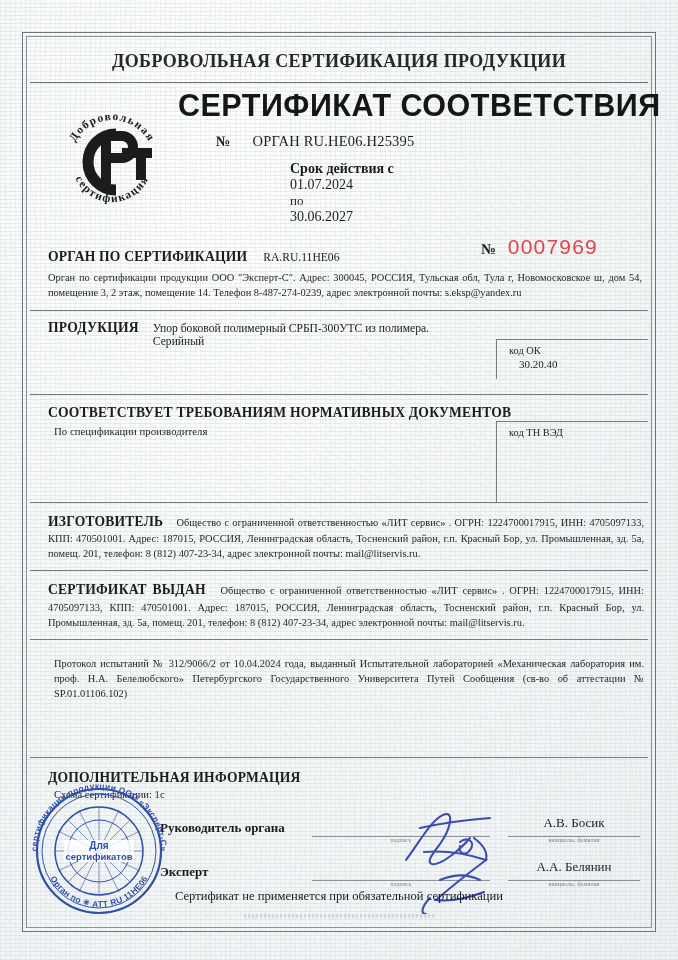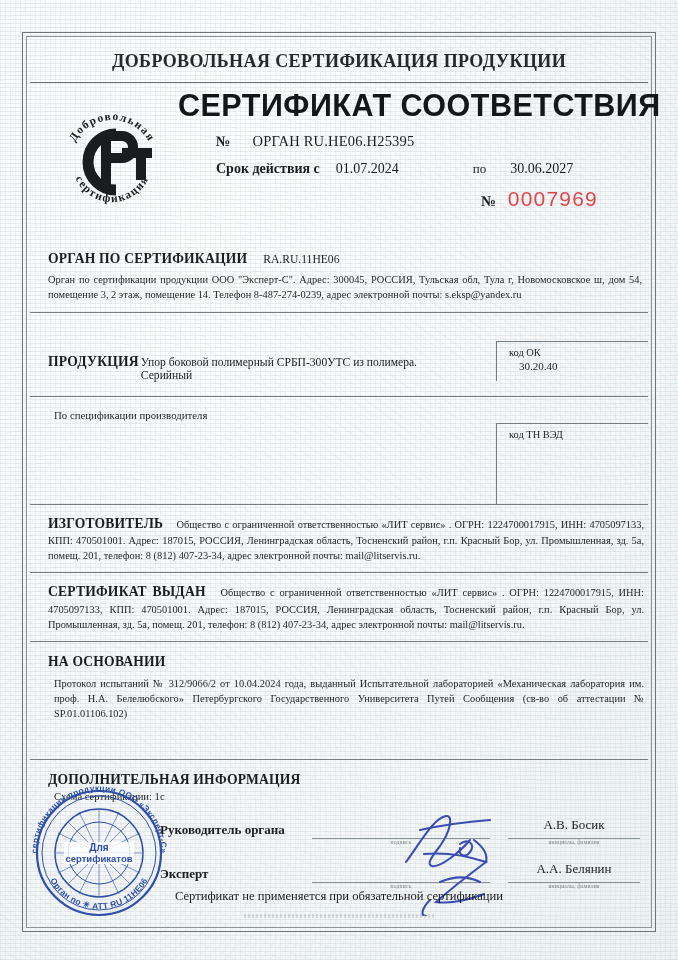--- a/index.html
+++ b/index.html
@@ -135,20 +135,21 @@
   .val-reg {
     font-size: 14.5px;
     color: #1b1d1f;
     letter-spacing: .2px;
   }
   .valid-row {
     margin-top: 11px;
     padding-left: 38px;
     display: flex;
     align-items: baseline;
+    flex-direction: column;
   }
   .valid-lbl {
     font-size: 14px;
     font-weight: bold;
     color: #1b1d1f;
   }
   .valid-from {
     font-size: 14px;
     color: #1b1d1f;
     margin-left: 16px;
@@ -201,22 +202,21 @@
     color: #1f2224;
     text-align: justify;
   }
 
   .rule {
     border-bottom: 1px solid #767d81;
   }
 
   
   .organ {
-    padding: 16px 0 0 18px;
-    margin-top: 8px;
+    padding: 22px 0 0 18px;
   }
   .organ-line {
     display: flex;
     align-items: baseline;
     gap: 16px;
   }
   .organ-body {
     margin-top: 6px;
     padding-right: 6px;
   }
@@ -225,23 +225,22 @@
   
   .sec-prod {
     position: relative;
     padding: 9px 0 0 18px;
     height: 84px;
     box-sizing: border-box;
   }
   .prod-line {
     display: flex;
     align-items: baseline;
-    gap: 2px;
+    gap: 14px;
     padding-right: 180px;
-    margin-top: 32px;
   }
   .prod-tail {
     font-size: 11.6px;
     color: #1b1d1f;
     margin-top: 3px;
     padding-left: 14px;
   }
   .code-box {
     position: absolute;
     right: 0;
@@ -504,20 +503,23 @@
         <span class="sec-inline">Упор боковой полимерный  СРБП-300УТС из полимера. Серийный</span>
       </div>
 
       <div class="code-box">
         <div class="code-lbl">код ОК</div>
         <div class="code-val">30.20.40</div>
       </div>
     </div>
 
     <div class="rule sec-norm">
+      <div>
+        <span class="sec-head">СООТВЕТСТВУЕТ ТРЕБОВАНИЯМ НОРМАТИВНЫХ ДОКУМЕНТОВ</span>
+      </div>
       <div class="norm-sub">По спецификации производителя</div>
 
       <div class="norm-box">
         <div class="code-lbl">код ТН ВЭД</div>
         <div class="code-val"></div>
       </div>
     </div>
 
     <div class="rule sec-pad">
       <div class="mk-text">
@@ -527,23 +529,20 @@
     </div>
 
     <div class="rule sec-pad">
       <div class="mk-text">
         <span class="sec-head">СЕРТИФИКАТ ВЫДАН</span>
         <span>Общество с ограниченной ответственностью  «ЛИТ сервис» . ОГРН: 1224700017915, ИНН: 4705097133, КПП: 470501001. Адрес: 187015, РОССИЯ, Ленинградская область, Тосненский район, г.п. Красный Бор, ул.  Промышленная, зд. 5а, помещ. 201, телефон: 8 (812) 407-23-34, адрес электронной почты: mail@litservis.ru.</span>
       </div>
     </div>
 
     <div class="rule sec-basis">
-      <div>
-        <span class="sec-head">НА ОСНОВАНИИ</span>
-      </div>
       <div class="basis-body body-text">Протокол испытаний № 312/9066/2 от 10.04.2024 года, выданный Испытательной лабораторией «Механическая лаборатория им. проф. Н.А. Белелюбского» Петербургского Государственного Университета Путей Сообщения (св-во об аттестации № SP.01.01106.102)</div>
     </div>
 
     <div class="sec-add">
       <div>
         <span class="sec-head">ДОПОЛНИТЕЛЬНАЯ ИНФОРМАЦИЯ</span>
       </div>
       <div class="add-sub">Схема сертификации: 1с</div>
 
       <div class="stamp">

